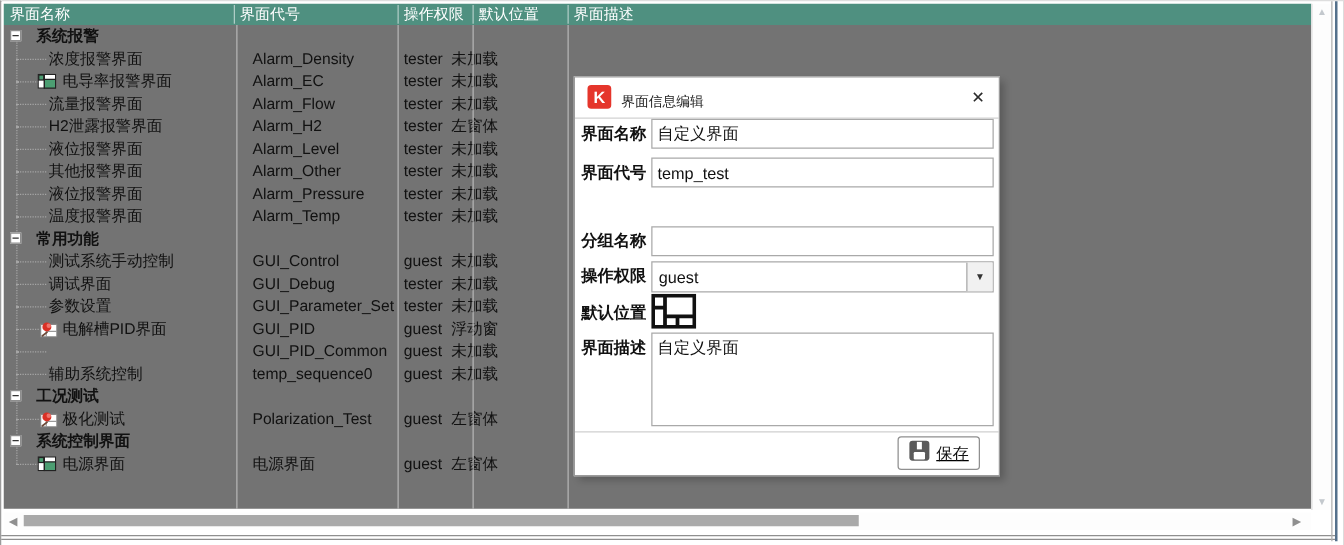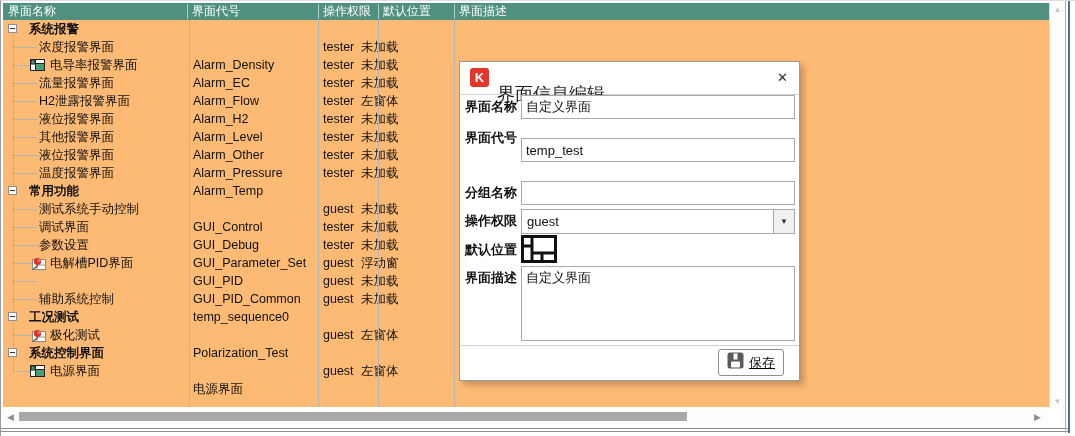--- a/index.html
+++ b/index.html
@@ -20,29 +20,29 @@
 
   
   .thead{position:absolute;left:2px;top:2px;width:1046px;height:17px;
     background:var(--header_bg);color:#fff;font-size:12px;}
   .thead .hcell{position:absolute;top:0;line-height:17px;white-space:nowrap;}
   .h0{left:5px;} .h1{left:189px;} .h2{left:320px;} .h3{left:380px;} .h4{left:456px;}
   .thead .hsep{position:absolute;top:1px;bottom:1px;width:1px;background:rgba(255,255,255,0.55);}
   .hs1{left:184px;} .hs2{left:315px;} .hs3{left:375px;} .hs4{left:451px;}
 
   
-  .tbody{position:absolute;left:2px;top:19px;width:1046px;height:387px;background:#fdba74;}
+  .tbody{position:absolute;left:2px;top:19px;width:1046px;height:387px;background:#737373;}
   .colsep{position:absolute;top:0;bottom:0;width:1px;background:#b5b5b5;}
   .cs1{left:186px;} .cs2:{left:315px;}
   .cs2{left:315px;} .cs3{left:375px;} .cs4{left:451px;}
   .tree-trunk{position:absolute;left:10px;top:9px;height:342px;width:0;
     border-left:1px dotted #a5a5a5;}
   .trow{position:relative;height:18px;font-size:12.5px;color:#111;}
   .trow .c{position:absolute;top:0;line-height:18px;white-space:nowrap;}
-  .trow .code{left:190px;margin-top:18px;} .trow .perm{left:320px;} .trow .pos{left:358px;}
+  .trow .code{left:199px;} .trow .perm{left:320px;} .trow .pos{left:358px;}
   .gname{position:absolute;left:26px;top:0;line-height:18px;font-weight:bold;white-space:nowrap;}
   .iname{position:absolute;left:36px;top:0;line-height:18px;white-space:nowrap;}
   .iname.withicon{left:47px;}
   .expander{position:absolute;left:5px;top:4px;width:9px;height:9px;background:#fff;
     border:1px solid #8e8e8e;box-sizing:border-box;}
   .expander:after{content:"";position:absolute;left:1px;right:1px;top:3px;height:1px;background:#333;}
   .stub{position:absolute;left:10px;top:9px;width:24px;height:0;border-top:1px dotted #a5a5a5;}
   .rowicon{position:absolute;left:27px;top:3px;}
 
   
@@ -60,28 +60,28 @@
   .b-bottom2{position:absolute;left:0;top:430px;width:1068px;height:1px;background:#8f8f8f;}
   .b-right1{position:absolute;left:1064px;top:0;width:1px;height:432px;background:#b0b0b0;}
   .b-right2{position:absolute;left:1067px;top:0;width:2px;height:432px;background:#55718c;}
 
   
   .dialog{position:absolute;left:458px;top:60px;width:341px;height:320px;background:#fff;
     border:1px solid #9b9b9b;box-shadow:4px 4px 6px rgba(0,0,0,0.22);box-sizing:border-box;z-index:10;}
   .dtitle{position:absolute;left:0;top:0;right:0;height:32px;border-bottom:1px solid #d2d2d2;}
   .dlogo{position:absolute;left:10px;top:6px;width:19px;height:19px;background:var(--logo_red);
     border-radius:3px;color:#fff;font-weight:800;font-size:13px;text-align:center;line-height:19px;}
-  .dtitletext{position:absolute;left:37px;top:16px;line-height:32px;font-size:18px;color:#1a1a1a;}
+  .dtitletext{position:absolute;left:37px;top:4px;line-height:32px;font-size:11px;color:#1a1a1a;}
   .dclose{position:absolute;right:11px;top:0;line-height:32px;font-size:13px;color:#2b2b2b;cursor:default;}
   .dlabel{position:absolute;left:5px;font-size:13px;font-weight:bold;color:#111;line-height:24px;white-space:nowrap;}
   .l-name{top:33px;} .l-code{top:64px;} .l-group{top:119px;} .l-perm{top:147px;}
   .l-pos{top:176px;} .l-desc{top:204px;}
   .dinput{position:absolute;left:61px;right:4px;height:24px;border:1px solid #a9a9a9;
     background:#fff;font-family:inherit;font-size:13px;padding:0 4px;box-sizing:border-box;color:#111;outline:none;}
-  .i-name{top:33px;} .i-code{top:76px;} .i-group{top:119px;}
+  .i-name{top:33px;} .i-code{top:64px;} .i-group{top:119px;}
   .dhint{position:absolute;left:64px;top:92px;font-size:12px;color:#b2b2b2;}
   .dselect{position:absolute;left:61px;right:4px;top:147px;height:25px;border:1px solid #a9a9a9;
     background:#fff;box-sizing:border-box;}
   .dselect .val{position:absolute;left:5px;top:0;line-height:23px;font-size:13px;color:#111;}
   .dropbtn{position:absolute;right:0;top:0;bottom:0;width:20px;background:#f1f1f1;
     border-left:1px solid #a9a9a9;text-align:center;}
   .dropbtn span{font-size:8px;color:#333;line-height:23px;}
   .positionicon{position:absolute;left:61px;top:173px;}
   .dtextarea{position:absolute;left:61px;right:4px;top:204px;height:75px;border:1px solid #a9a9a9;
     background:#fff;font-family:inherit;font-size:13px;padding:2px 4px;box-sizing:border-box;

